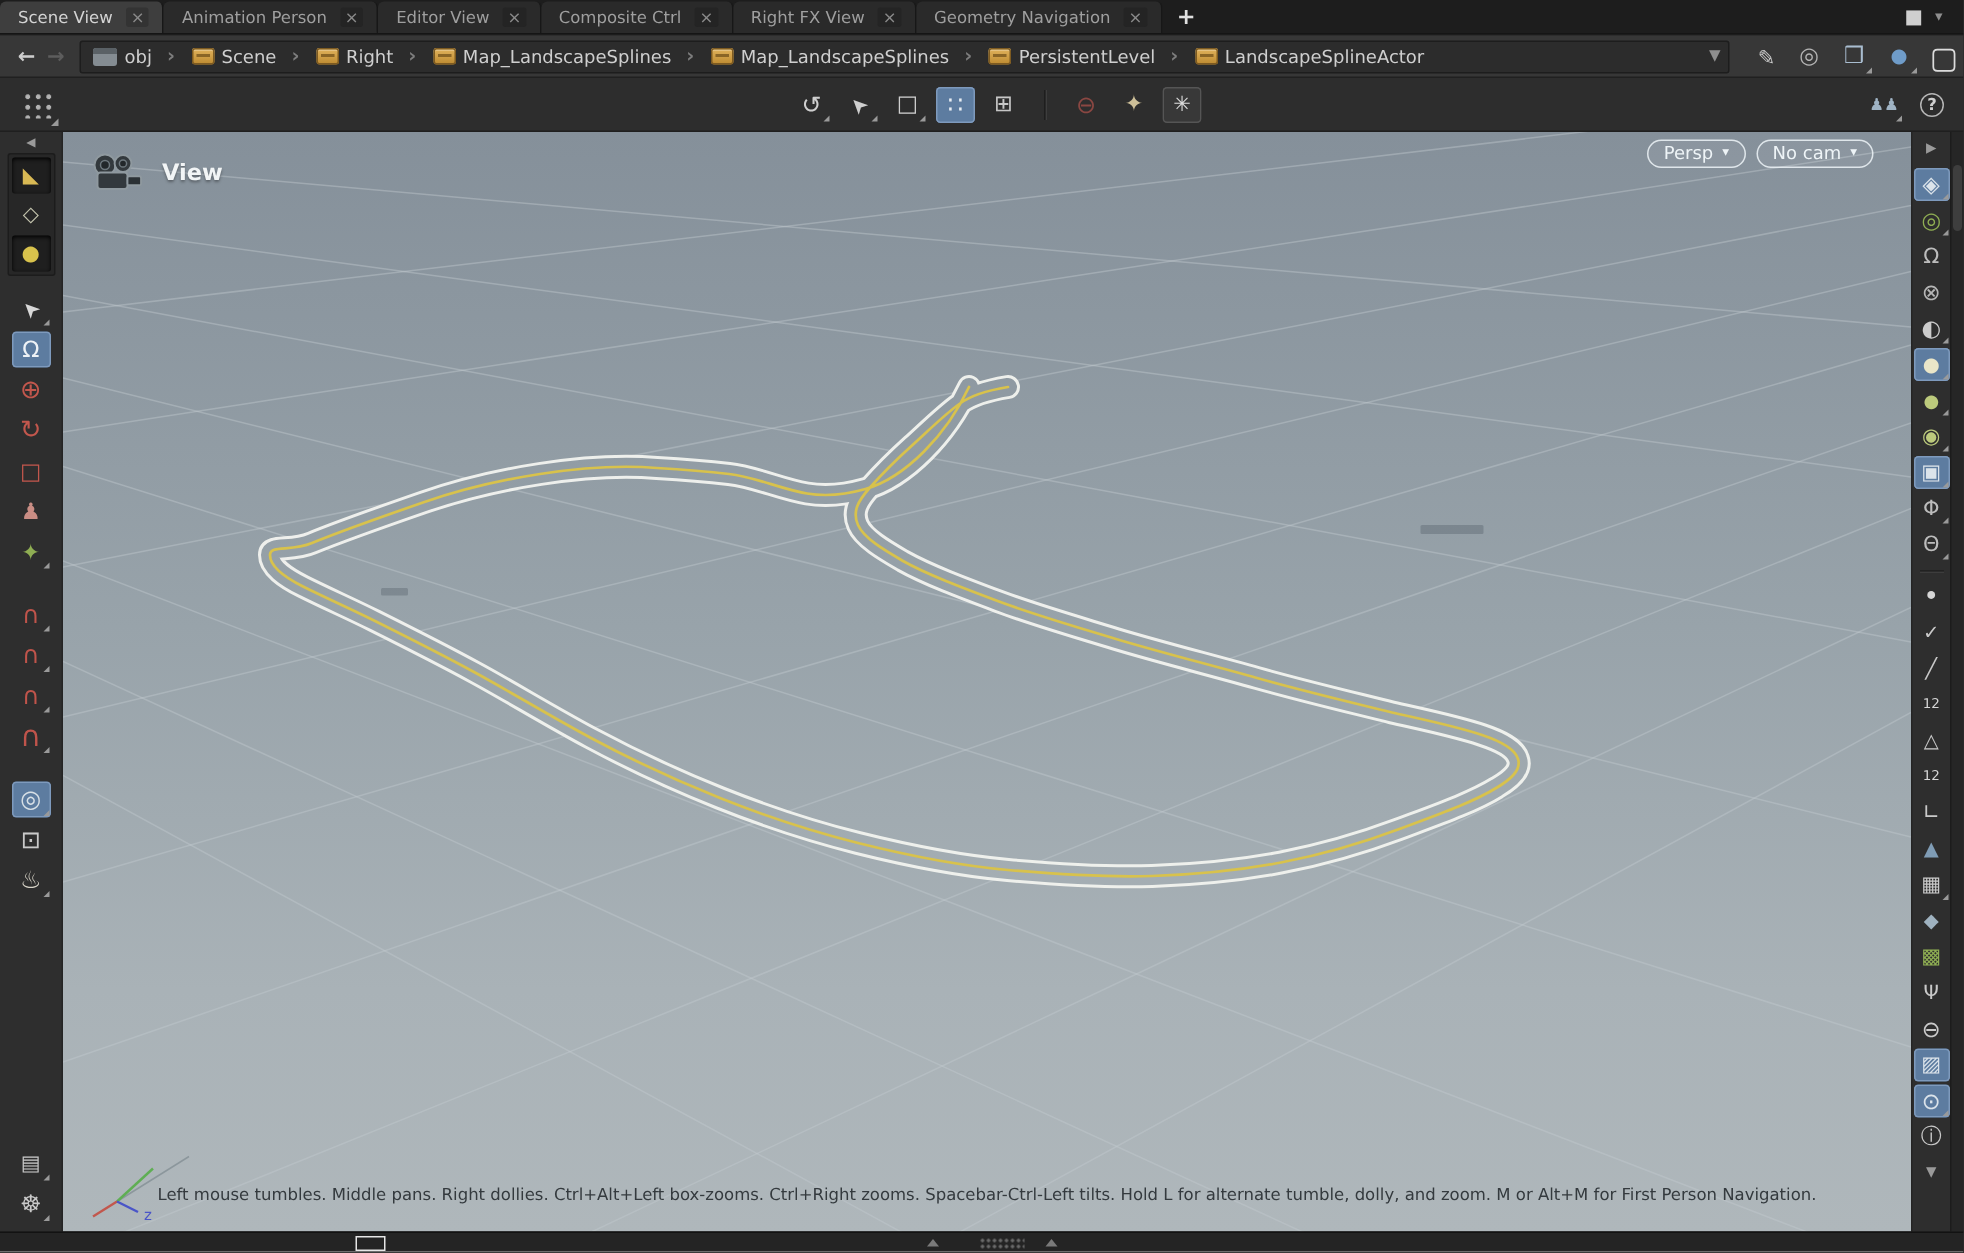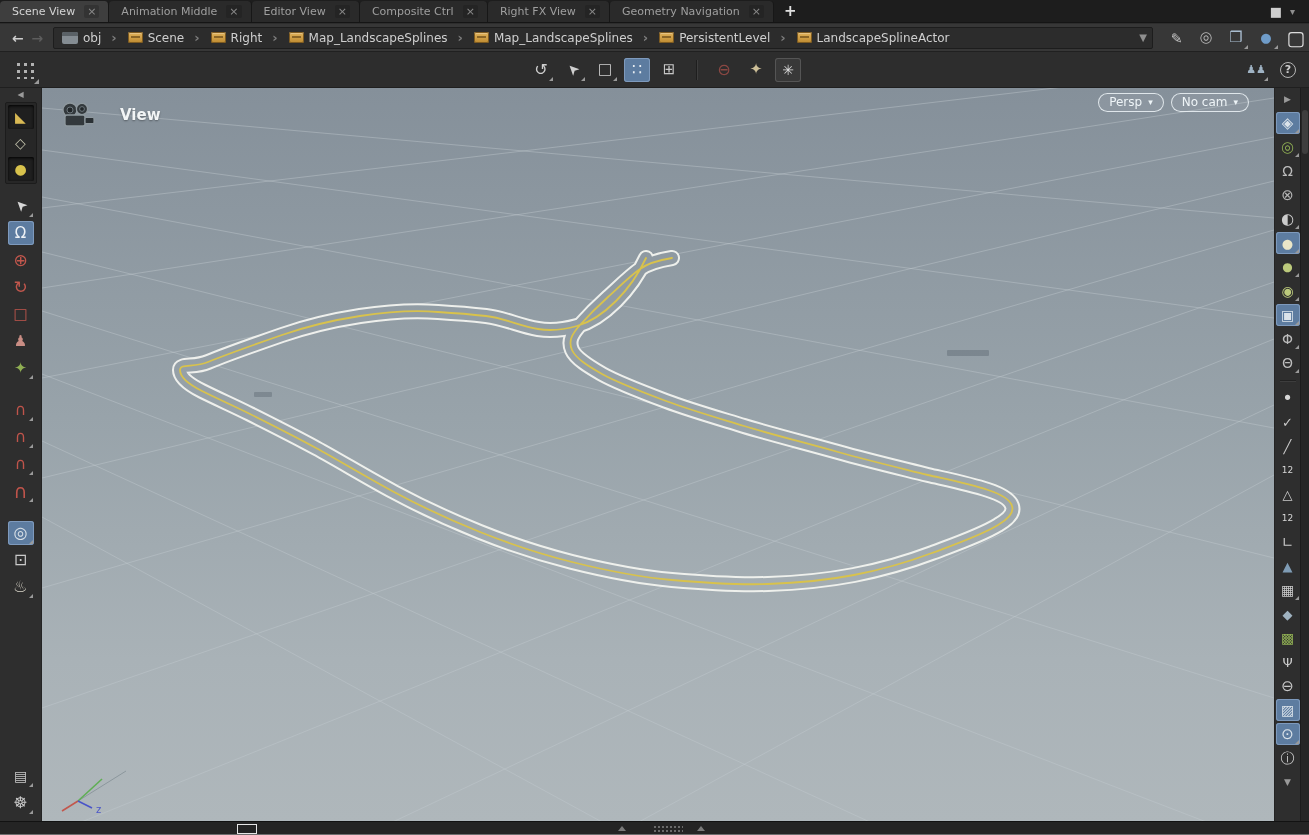--- a/index.html
+++ b/index.html
@@ -82,21 +82,21 @@
              border-left:1px solid #242424; display:flex; flex-direction:column; align-items:center; gap:2px; }
   .righttb .tbi { width:24px; height:22px; }
   .rgutter { position:absolute; left:1300px; top:0; width:9px; height:733px; background:#262626;
              border-left:1px solid #1c1c1c; }
   .rgutter .handle { position:absolute; left:1px; top:22px; width:6px; height:44px; background:#3e3e3e; border-radius:3px; }
 
   
   .viewport { position:absolute; left:42px; top:0; width:1232px; height:733px; overflow:hidden;
               background:linear-gradient(#85909a, #98a3aa 45%, #a9b2b7 78%, #afb7bb); }
   .vp-svg { position:absolute; left:0; top:0; }
-  .vp-title { position:absolute; left:18px; top:14px; display:flex; align-items:center; gap:24px; }
+  .vp-title { position:absolute; left:18px; top:14px; display:flex; align-items:center; gap:12px; }
   .vp-title-text { font-size:15px; font-weight:bold; color:#f2f5f6; text-shadow:0 1px 2px rgba(0,0,0,.35); }
   .vp-pills { position:absolute; right:25px; top:5px; display:flex; gap:7px; }
   .pill { border:1px solid rgba(238,244,248,.85); border-radius:10px; padding:1px 10px 2px;
           color:#eef4f7; font-size:12px; display:flex; align-items:center; gap:6px; background:rgba(255,255,255,.05); }
   .pill .dd-glyph { font-size:9px; }
   .vp-help { position:absolute; left:0; right:0; bottom:18px; text-align:center; font-size:11px; color:#343a3e; }
   .axis-gizmo { position:absolute; left:8px; bottom:4px; }
   .ghost-mark { position:absolute; background:rgba(60,72,82,.28); border-radius:1px; }
 
   
@@ -113,21 +113,21 @@
 <body>
 
 <div class="tabbar">
   <div style="display:flex;">
 
   <div class="tab active">
         <span class="tab-label">Scene View</span>
         <span class="tab-close">×</span>
       </div>
       <div class="tab">
-        <span class="tab-label">Animation Middle</span>
+        <span class="tab-label">Animation Person</span>
         <span class="tab-close">×</span>
       </div>
       <div class="tab">
         <span class="tab-label">Editor View</span>
         <span class="tab-close">×</span>
       </div>
       <div class="tab">
         <span class="tab-label">Composite Ctrl</span>
         <span class="tab-close">×</span>
       </div>
@@ -375,20 +375,21 @@
       <div class="pill">
         <span>Persp</span>
         <span class="dd-glyph">▾</span>
       </div>
       <div class="pill">
         <span>No cam</span>
         <span class="dd-glyph">▾</span>
       </div>
     </div>
 
+    <div class="vp-help">Left mouse tumbles. Middle pans. Right dollies. Ctrl+Alt+Left box-zooms. Ctrl+Right zooms. Spacebar-Ctrl-Left tilts. Hold L for alternate tumble, dolly, and zoom. M or Alt+M for First Person Navigation.</div>
 
     <svg class="axis-gizmo" width="90" height="50" viewBox="0 0 90 50">
       <line x1="28" y1="34" x2="76" y2="4" stroke="#7e8a90" stroke-width="1" opacity="0.7"></line>
       <line id="ax-y" x1="28" y1="34" x2="52" y2="12" stroke-width="1.6" stroke="#5fae54"></line>
       <line id="ax-x" x1="28" y1="34" x2="12" y2="44" stroke-width="1.6" stroke="#c2574d"></line>
       <line id="ax-z" x1="28" y1="34" x2="42" y2="41" stroke-width="1.6" stroke="#4a55c8"></line>
       <text id="ax-z-label" x="46" y="46" font-size="10" fill="#4a55c8">z</text>
     </svg>
   <div class="ghost-mark" style="left: 212px; top: 304px; width: 18px; height: 5px;"></div>
       <div class="ghost-mark" style="left: 905px; top: 262px; width: 42px; height: 6px;"></div>

